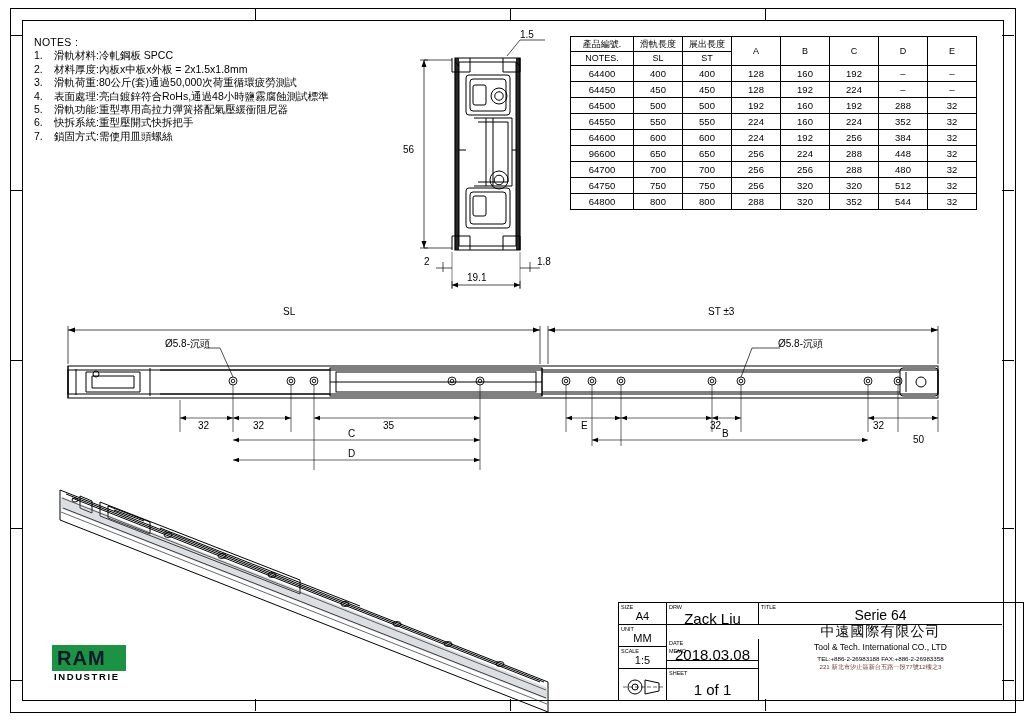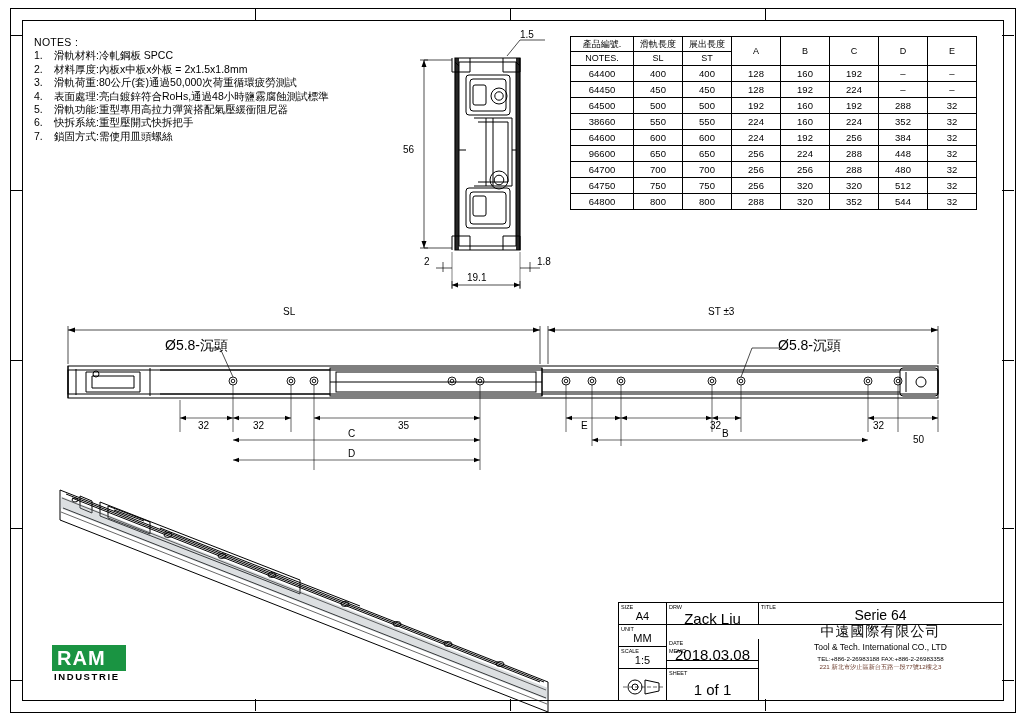--- a/index.html
+++ b/index.html
@@ -31,39 +31,39 @@
   .spec .c1{width:48px;text-align:center;}
   .spec .c2{width:48px;}
   .spec .c3,.spec .c4,.spec .c5,.spec .c6,.spec .c7{width:48px;}
   .spec .hdr-top{height:14px;}
 
   
   svg.layer{position:absolute;left:0;top:0;width:1024px;height:721px;pointer-events:none;}
 
   
   .dim{position:absolute;font-size:10px;}
-  .dim.small{font-size:14px;}
-
-  
-  .tblock{position:absolute;left:618px;top:602px;width:384px;height:97px;border:1px solid #000;font-size:8px;}
+  .dim.small{font-size:10px;}
+
+  
+  .tblock{position:absolute;left:618px;top:602px;width:384px;height:97px;border:1px solid #000;font-size:8px;padding-left:20px;}
   .tb-cell{position:absolute;border-right:1px solid #000;border-bottom:1px solid #000;box-sizing:border-box;}
   .tb-lbl{position:absolute;font-size:5.5px;left:2px;top:1px;color:#000;}
   .tb-val{position:absolute;left:0;right:0;top:7px;text-align:center;font-size:11px;}
   .tb-val.sm{font-size:15px;}
 
   .company{position:absolute;left:140px;top:20px;width:243px;text-align:center;}
   .company .cn{font-size:14px;letter-spacing:1px;}
   .company .en{font-size:8.5px;margin-top:1px;}
   .company .tel{font-size:6.2px;margin-top:3px;}
   .company .addr{font-size:6.2px;margin-top:1px;color:#6b3a2a;}
 
   
   .logo{position:absolute;left:52px;top:645px;width:90px;height:42px;}
   .logo .box{position:absolute;left:0;top:0;width:74px;height:26px;background:#1a9442;}
-  .logo .box span{color:#ffffff;font-size:20px;font-weight:bold;letter-spacing:1px;line-height:26px;padding-left:5px;display:block;font-family:"Liberation Sans",sans-serif;}
+  .logo .box span{color:#0f172a;font-size:20px;font-weight:bold;letter-spacing:1px;line-height:26px;padding-left:5px;display:block;font-family:"Liberation Sans",sans-serif;}
   .logo .sub{position:absolute;left:2px;top:26px;font-size:9.5px;letter-spacing:1.6px;font-weight:bold;}
 </style>
 </head>
 <body>
 
 <div id="sheet">
 
   <div class="frame-outer"></div>
   <div class="frame-inner"></div>
 
@@ -161,21 +161,21 @@
         <td>64500</td>
         <td>500</td>
         <td>500</td>
         <td>192</td>
         <td>160</td>
         <td>192</td>
         <td>288</td>
         <td>32</td>
       </tr>
       <tr>
-        <td>38660</td>
+        <td>64550</td>
         <td>550</td>
         <td>550</td>
         <td>224</td>
         <td>160</td>
         <td>224</td>
         <td>352</td>
         <td>32</td>
       </tr>
       <tr>
         <td>64600</td>
@@ -419,21 +419,21 @@
     </g>
   </svg>
 
   <div class="dim" style="left:283px;top:306px;">SL</div>
   <div class="dim" style="left:708px;top:306px;">ST ±3</div>
   <div class="dim small" style="left:165px;top:337px;">Ø5.8-沉頭</div>
   <div class="dim small" style="left:778px;top:337px;">Ø5.8-沉頭</div>
 
   <div class="dim" style="left:198px;top:420px;">32</div>
   <div class="dim" style="left:253px;top:420px;">32</div>
-  <div class="dim" style="left:398px;top:420px;">35</div>
+  <div class="dim" style="left:383px;top:420px;">35</div>
   <div class="dim" style="left:581px;top:420px;">E</div>
   <div class="dim" style="left:710px;top:420px;">32</div>
   <div class="dim" style="left:873px;top:420px;">32</div>
   <div class="dim" style="left:913px;top:434px;">50</div>
   <div class="dim" style="left:348px;top:428px;">C</div>
   <div class="dim" style="left:722px;top:428px;">B</div>
   <div class="dim" style="left:348px;top:448px;">D</div>
 
   <svg class="layer">
     <g stroke="#000" fill="none" stroke-width="1">

